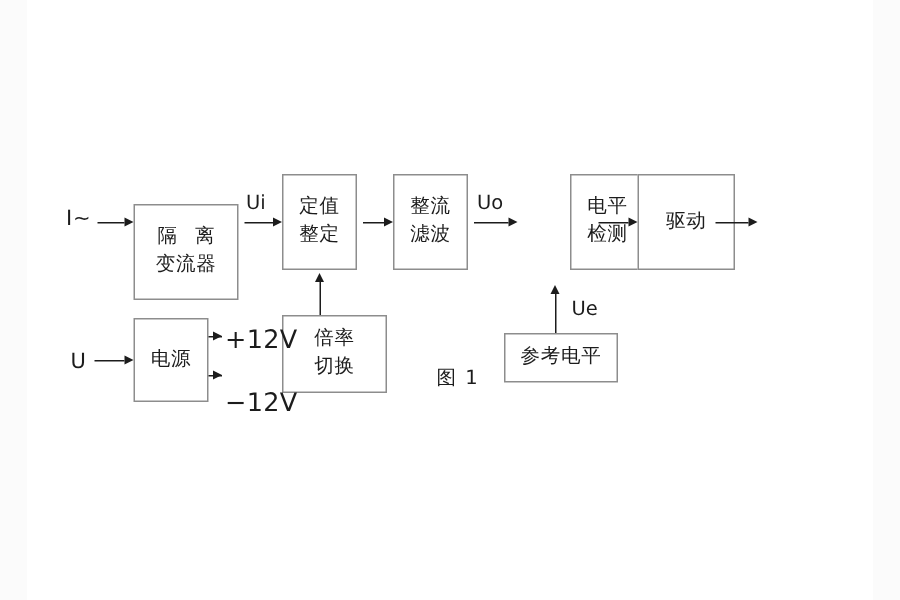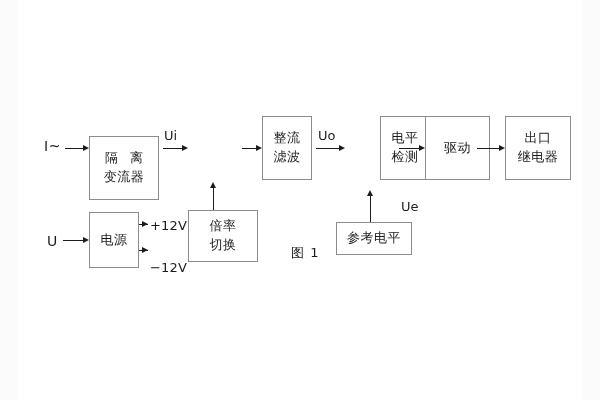--- a/index.html
+++ b/index.html
@@ -53,21 +53,21 @@
 
   
   .label {
     position: absolute;
     color: #1c1c1c;
     font-size: 13px;
     white-space: nowrap;
     line-height: 1;
   }
   .label.sig { font-size: 13px; }
-  .label.volt { font-size: 13px; letter-spacing: 0.2px; }
+  .label.volt { font-size: 17px; letter-spacing: 0.2px; }
   .label.caption { font-size: 13px; letter-spacing: 1px; }
   .label.port { font-size: 14px; letter-spacing: 0.5px; }
 
   
   .conn {
     position: absolute;
     background: #1c1c1c;
   }
   .conn.h { height: 1px; }
   .conn.v { width: 1px; }
@@ -99,56 +99,56 @@
   <div class="diagram-layer">
 
     <div class="label port" style="left:44px; top:139px;">I~</div>
     <div class="label port" style="left:47px; top:234px;">U</div>
 
     <div class="box spread" style="left:89px; top:116px; width:70px; height:64px;margin-top:20px;">
       <span class="line">隔 离</span>
       <span class="line">变流器</span>
     </div>
 
+    <div class="box" style="left:188px; top:116px; width:50px; height:64px;">
+      <span class="line">定值</span>
+      <span class="line">整定</span>
+    </div>
 
     <div class="box" style="left:262px; top:116px; width:50px; height:64px;">
       <span class="line">整流</span>
       <span class="line">滤波</span>
     </div>
 
     <div class="box" style="left:345px; top:116px; width:50px; height:64px;margin-left:35px;">
       <span class="line">电平</span>
       <span class="line">检测</span>
     </div>
 
     <div class="box" style="left:425px; top:116px; width:65px; height:64px;">
       <span class="line">驱动</span>
     </div>
 
-    <div class="box" style="left:505px; top:116px; width:66px; height:64px;">
-      <span class="line">出口</span>
-      <span class="line">继电器</span>
-    </div>
 
     <div class="box" style="left:89px; top:212px; width:50px; height:56px;">
       <span class="line">电源</span>
     </div>
 
     <div class="box" style="left:188px; top:210px; width:70px; height:52px;">
       <span class="line">倍率</span>
       <span class="line">切换</span>
     </div>
 
     <div class="box" style="left:336px; top:222px; width:76px; height:33px;">
       <span class="line">参考电平</span>
     </div>
 
     <div class="label sig" style="left:164px; top:129px;">Ui</div>
     <div class="label sig" style="left:318px; top:129px;">Uo</div>
-    <div class="label sig" style="left:381px; top:200px;margin-left:20px;">Ue</div>
+    <div class="label sig" style="left:381px; top:200px;">Ue</div>
 
     <div class="label volt" style="left:150px; top:219px;">+12V</div>
     <div class="label volt" style="left:150px; top:261px;">−12V</div>
 
     <div class="label caption" style="left:291px; top:246px;">图 1</div>
 
     <div class="conn h" style="left:65px; top:148px; width:18px;"></div>
     <div class="arrowhead right" style="left:83px; top:145px;"></div>
 
     <div class="conn h" style="left:163px; top:148px; width:19px;"></div>

